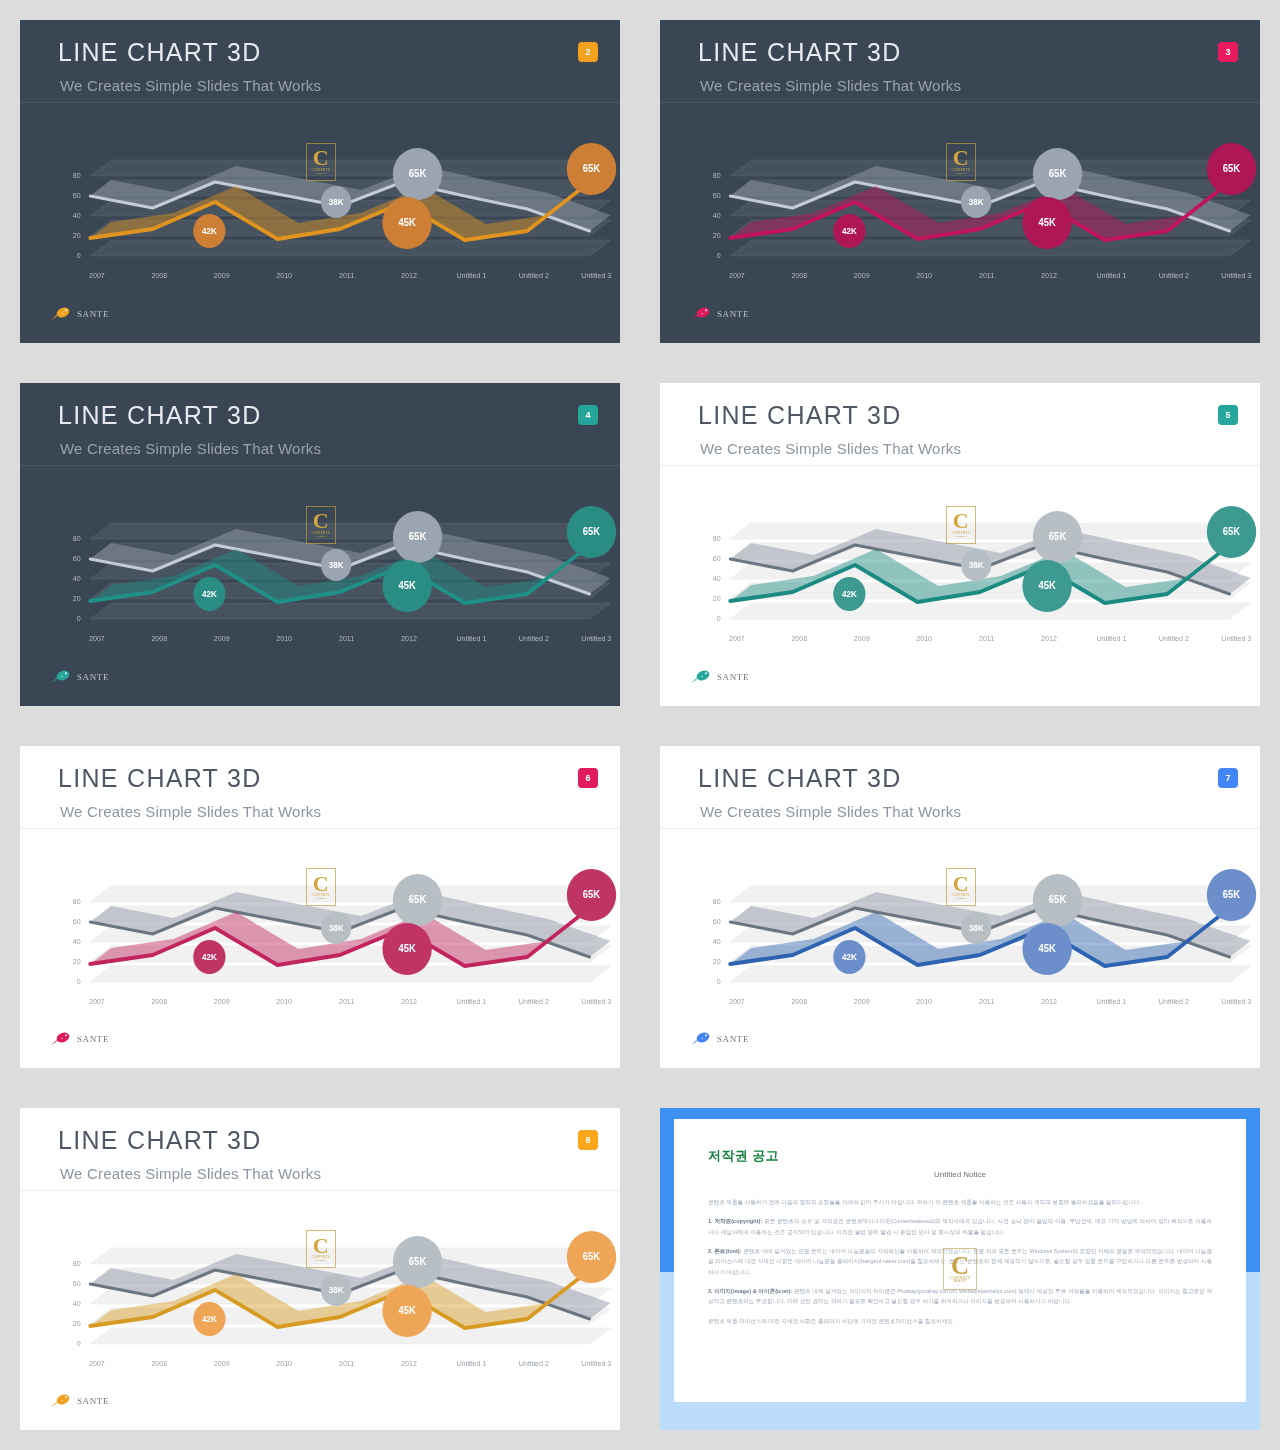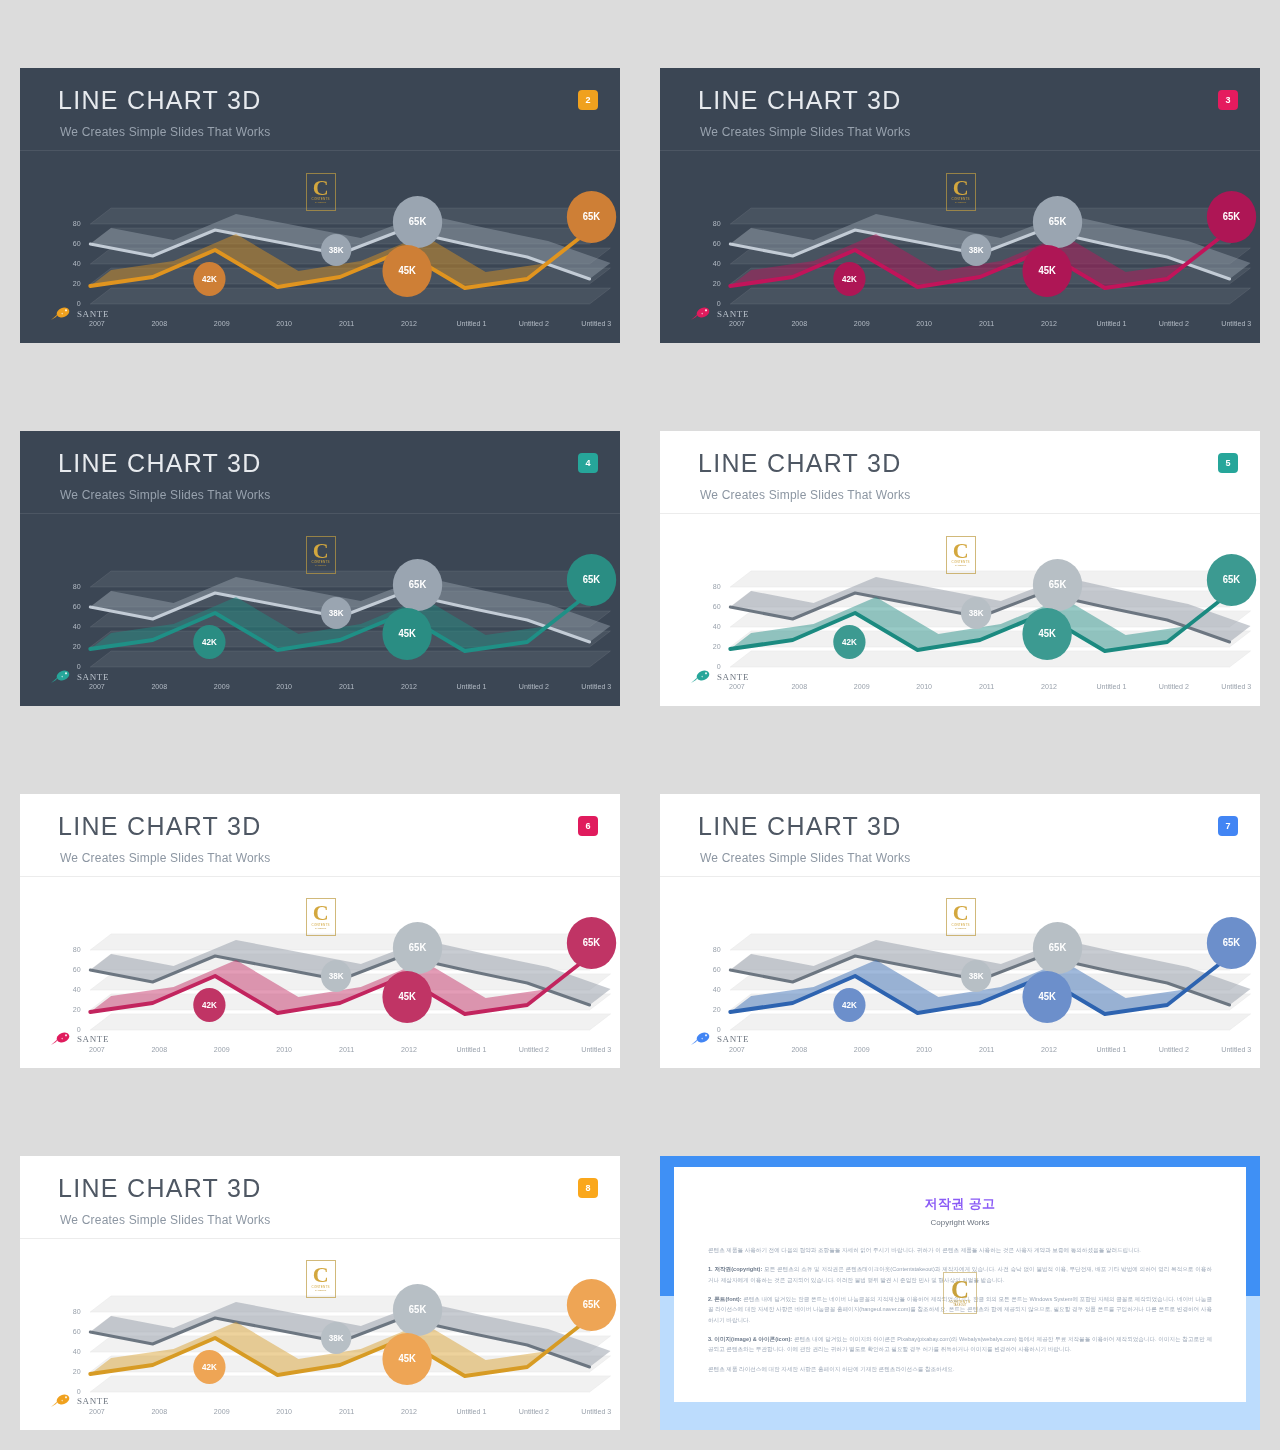--- a/index.html
+++ b/index.html
@@ -8,21 +8,21 @@
     background: #dcdcdc;
     font-family: "Liberation Sans", sans-serif;
     overflow: hidden;
   }
   .deck {
     width: 1280px; height: 1450px;
     display: grid;
     grid-template-columns: 640px 640px;
     grid-template-rows: 363px 363px 362px 362px;
   }
-  .cell { padding: 20px; margin-top: 48px; }
+  .cell { padding: 20px; }
   .slide {
     position: relative;
     width: 100%; height: 100%;
     overflow: hidden;
   }
   .slide.dark { background: #3b4654; }
   .slide.light { background: #ffffff; }
 
   
   .s-head {
@@ -30,21 +30,21 @@
   }
   .s-title {
     position: absolute; left: 38px; top: 20px;
     font-size: 25px; letter-spacing: 1.3px; font-weight: 400;
     line-height: 1;
   }
   .dark .s-title { color: #e7eaee; }
   .light .s-title { color: #4e5763; }
   .s-sub {
     position: absolute; left: 40px; top: 57px;
-    font-size: 12px; letter-spacing: 0.2px;
+    font-size: 15px; letter-spacing: 0.2px;
   }
   .dark .s-sub { color: #98a2ae; }
   .light .s-sub { color: #8c96a2; }
   .headrule {
     position: absolute; left: 0; right: 0; top: 82px; height: 1px;
   }
   .dark .headrule { background: rgba(255,255,255,0.09); }
   .light .headrule { background: #ececec; }
 
   
@@ -93,21 +93,21 @@
   .copy-band-bot {
     position: absolute; left: 0; top: 51%; width: 100%; height: 49%;
     background: #bcdcfd;
   }
   .copy-card {
     position: absolute; left: 14px; top: 11px; right: 14px; bottom: 28px;
     background: #ffffff;
     padding: 28px 34px 0 34px;
   }
   .copy-h1 {
-    text-align: center; font-size: 13px; font-weight: bold; color: #8b5cf6;
+    text-align: left; font-size: 13px; font-weight: bold; color: #15803d;
     letter-spacing: 0.4px;
   }
   .copy-h2 {
     text-align: center; font-size: 8px; color: #6a727e; margin-top: 5px;
   }
   .copy-body { margin-top: 18px; }
   .copy-p {
     font-size: 5.6px; line-height: 1.85; color: #9aa6b6;
     margin-bottom: 9px; text-align: justify;
   }
@@ -645,21 +645,21 @@
         <span class="logotext">SANTE</span>
       </div>
     </div>
   </div>
   <div class="cell">
     <div class="copy-slide">
       <div class="copy-band-top"></div>
       <div class="copy-band-bot"></div>
       <div class="copy-card">
         <div class="copy-h1">저작권 공고</div>
-        <div class="copy-h2">Copyright Works</div>
+        <div class="copy-h2">Untitled Notice</div>
         <div class="copy-body">
             <p class="copy-p">콘텐츠 제품을 사용하기 전에 다음의 협약과 조항들을 자세히 읽어 주시기 바랍니다. 귀하가 이 콘텐츠 제품을 사용하는 것은 사용자 계약과 보증에 동의하셨음을 알려드립니다.</p>
             <p class="copy-p"><b>1. 저작권(copyright):</b> 모든 콘텐츠의 소유 및 저작권은 콘텐츠테이크아웃(Contentstakeout)과 제작자에게 있습니다. 사전 승낙 없이 불법적 이용, 무단전재, 배포 기타 방법에 의하여 영리 목적으로 이용하거나 제삼자에게 이용하는 것은 금지되어 있습니다. 이러한 불법 행위 발견 시 준엄한 민사 및 형사상의 처벌을 받습니다.</p>
             <p class="copy-p"><b>2. 폰트(font):</b> 콘텐츠 내에 담겨있는 한글 폰트는 네이버 나눔글꼴의 지적재산을 이용하여 제작되었습니다. 한글 외의 모든 폰트는 Windows System에 포함된 자체의 글꼴로 제작되었습니다. 네이버 나눔글꼴 라이선스에 대한 자세한 사항은 네이버 나눔글꼴 홈페이지(hangeul.naver.com)를 참조하세요. 폰트는 콘텐츠와 함께 제공되지 않으므로, 필요할 경우 정품 폰트를 구입하거나 다른 폰트로 변경하여 사용하시기 바랍니다.</p>
             <p class="copy-p"><b>3. 이미지(image) &amp; 아이콘(icon):</b> 콘텐츠 내에 담겨있는 이미지와 아이콘은 Pixabay(pixabay.com)와 Webalys(webalys.com) 등에서 제공한 무료 저작물을 이용하여 제작되었습니다. 이미지는 참고로만 제공되고 콘텐츠와는 무관합니다. 이에 관한 권리는 귀하가 별도로 확인하고 필요할 경우 허가를 취득하거나 이미지를 변경하여 사용하시기 바랍니다.</p>
             <p class="copy-p">콘텐츠 제품 라이선스에 대한 자세한 사항은 홈페이지 하단에 기재한 콘텐츠라이선스를 참조하세요.</p>
           </div>
       </div>
       <div class="wm">
         <div class="wmC">C</div>

